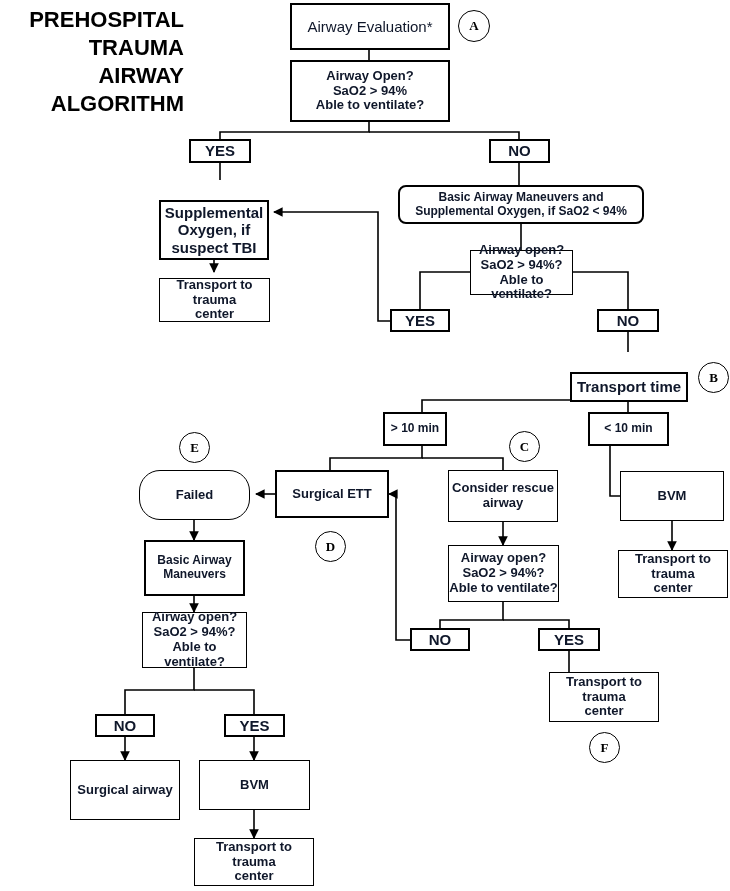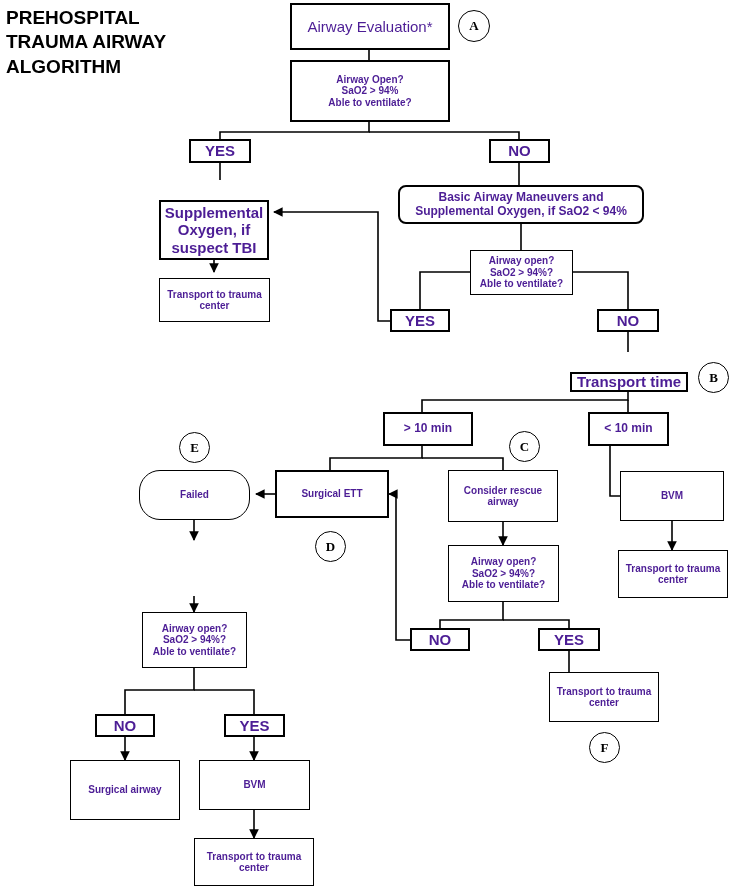--- a/index.html
+++ b/index.html
@@ -25,29 +25,29 @@
   }
   .node {
     position: absolute;
     box-sizing: border-box;
     background: #ffffff;
     border: 2px solid #000000;
     display: flex;
     align-items: center;
     justify-content: center;
     text-align: center;
-    color: #4c1d95;
+    color: #0f172a;
     line-height: 1.15;
     z-index: 2;
   }
   .node .txt { display: block; white-space: pre-line; }
   .thin { border-width: 1.5px; }
   .bold-lg  { font-weight: bold; font-size: 15px; margin-top: 20px; }
   .bold-md  { font-weight: bold; font-size: 12px; }
-  .bold-sm  { font-weight: bold; font-size: 10px; }
+  .bold-sm  { font-weight: bold; font-size: 13px; }
   .reg-lg   { font-weight: normal; font-size: 15px; }
   .decision {
     font-weight: bold;
     font-size: 15px;
   }
   .marker {
     position: absolute;
     box-sizing: border-box;
     border: 1.5px solid #000000;
     border-radius: 50%;
@@ -59,23 +59,23 @@
     font-weight: bold;
     font-size: 13px;
     color: #000000;
     z-index: 3;
   }
   #title {
     position: absolute;
     left: 6px;
     top: 6px;
     width: 178px;
-    text-align: left;
+    text-align: right;
     font-weight: bold;
-    font-size: 19px;
+    font-size: 22px;
     line-height: 1.28;
     color: #000000;
     white-space: pre-line;
     z-index: 3;
   }
 </style>
 </head>
 <body>
 
 <div id="canvas">
@@ -190,40 +190,44 @@
   </div>
 
   <div class="node decision" style="left:390px; top:309px; width:60px; height:23px;">
     <span class="txt">YES</span>
   </div>
 
   <div class="node decision" style="left:597px; top:309px; width:62px; height:23px;">
     <span class="txt">NO</span>
   </div>
 
-  <div class="node bold-lg" style="left:570px; top:352px; width:118px; height:20px;">
+  <div class="node bold-lg" style="left:570px; top:352px; width:118px; height:30px;">
     <span class="txt">Transport time</span>
   </div>
 
-  <div class="node bold-md" style="left:383px; top:412px; width:90px; height:34px;">
+  <div class="node bold-md" style="left:383px; top:412px; width:64px; height:34px;">
     <span class="txt">&gt; 10 min</span>
   </div>
 
   <div class="node bold-md" style="left:588px; top:412px; width:81px; height:34px;">
     <span class="txt">&lt; 10 min</span>
   </div>
 
   <div class="node bold-sm" style="left:275px; top:470px; width:114px; height:48px;">
     <span class="txt">Surgical ETT</span>
   </div>
 
   <div class="node thin bold-sm" style="left:139px; top:470px; width:111px; height:50px;border-radius:21px;">
     <span class="txt">Failed</span>
   </div>
 
+  <div class="node bold-md" style="left:144px; top:540px; width:101px; height:56px;">
+    <span class="txt">Basic Airway
+Maneuvers</span>
+  </div>
 
   <div class="node thin bold-sm" style="left:142px; top:612px; width:105px; height:56px;">
     <span class="txt">Airway open?
 SaO2 &gt; 94%?
 Able to ventilate?</span>
   </div>
 
   <div class="node decision" style="left:95px; top:714px; width:60px; height:23px;">
     <span class="txt">NO</span>
   </div>

